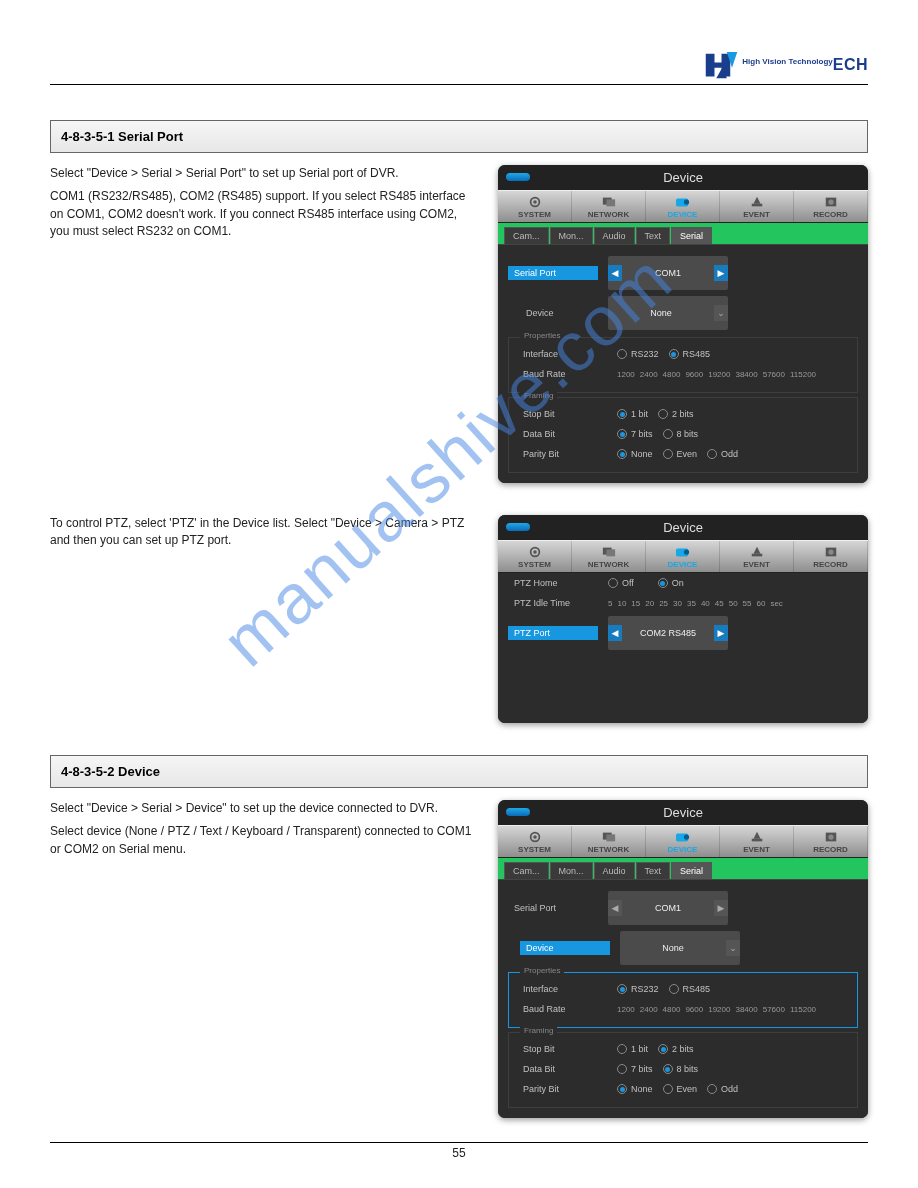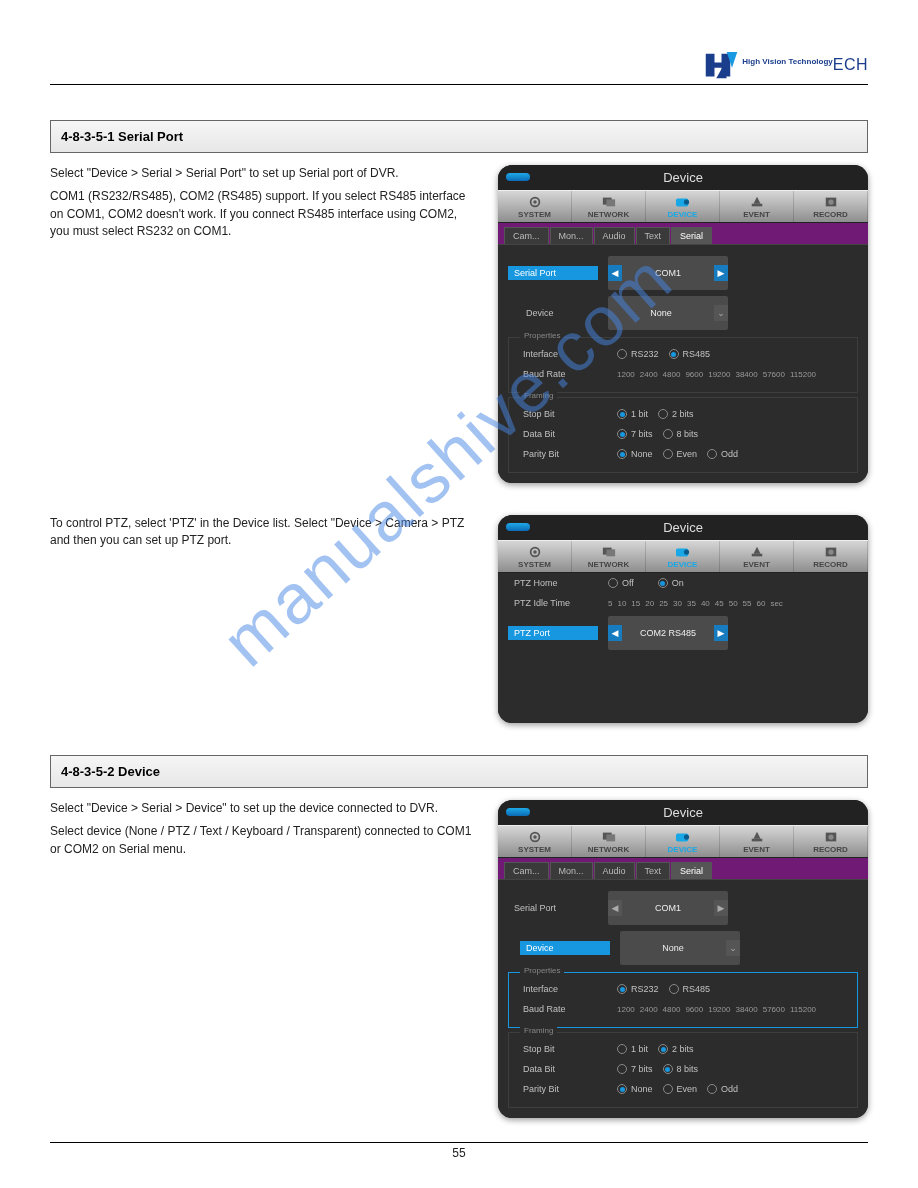--- a/index.html
+++ b/index.html
@@ -37,21 +37,21 @@
     flex-direction: row;
     align-items: flex-start;
   }
   .logo-tagline {
     font-size: 8px;
     color: #1b3e8c;
     font-weight: bold;
   }
   .logo-brand {
     font-size: 16px;
-    font-weight: 400;
+    font-weight: 700;
     color: #1b3e8c;
     letter-spacing: 0.5px;
     line-height: 1;
   }
   .section-title-bar {
     border: 1px solid #666;
     background: linear-gradient(#f6f6f6,#e7e7e7);
     padding: 8px 10px;
     font-size: 13px;
     font-weight: bold;
@@ -67,21 +67,21 @@
     font-size: 12px;
     line-height: 1.45;
     color: #222;
   }
   .text-col p { margin-bottom: 6px; }
   .img-col { flex: 0 0 370px; }
 
   
   .device-panel {
     background: #2a2a2a;
-    border-radius: 14px;
+    border-radius: 7px;
     overflow: hidden;
     box-shadow: 0 2px 6px rgba(0,0,0,0.4);
     font-size: 10px;
     color: #c9c9c9;
     margin-bottom: 14px;
   }
   .dp-titlebar {
     background: #222;
     padding: 5px 10px;
     position: relative;
@@ -111,21 +111,21 @@
     font-size: 8px;
     font-weight: bold;
     color: #454545;
     border-right: 1px solid rgba(0,0,0,0.15);
     gap: 1px;
   }
   .dp-nav-item.active { color: #18a8e8; }
   .dp-nav-icon { width: 18px; height: 14px; display:block; }
   .dp-tabs {
     display: flex;
-    background: #701a75;
+    background: #22c55e;
     padding: 4px 6px 0 6px;
     gap: 0;
     border-bottom: 1px solid #444;
   }
   .dp-tab {
     padding: 3px 8px;
     font-size: 9px;
     color: #bbb;
     background: #3a3a3a;
     border: 1px solid #555;

